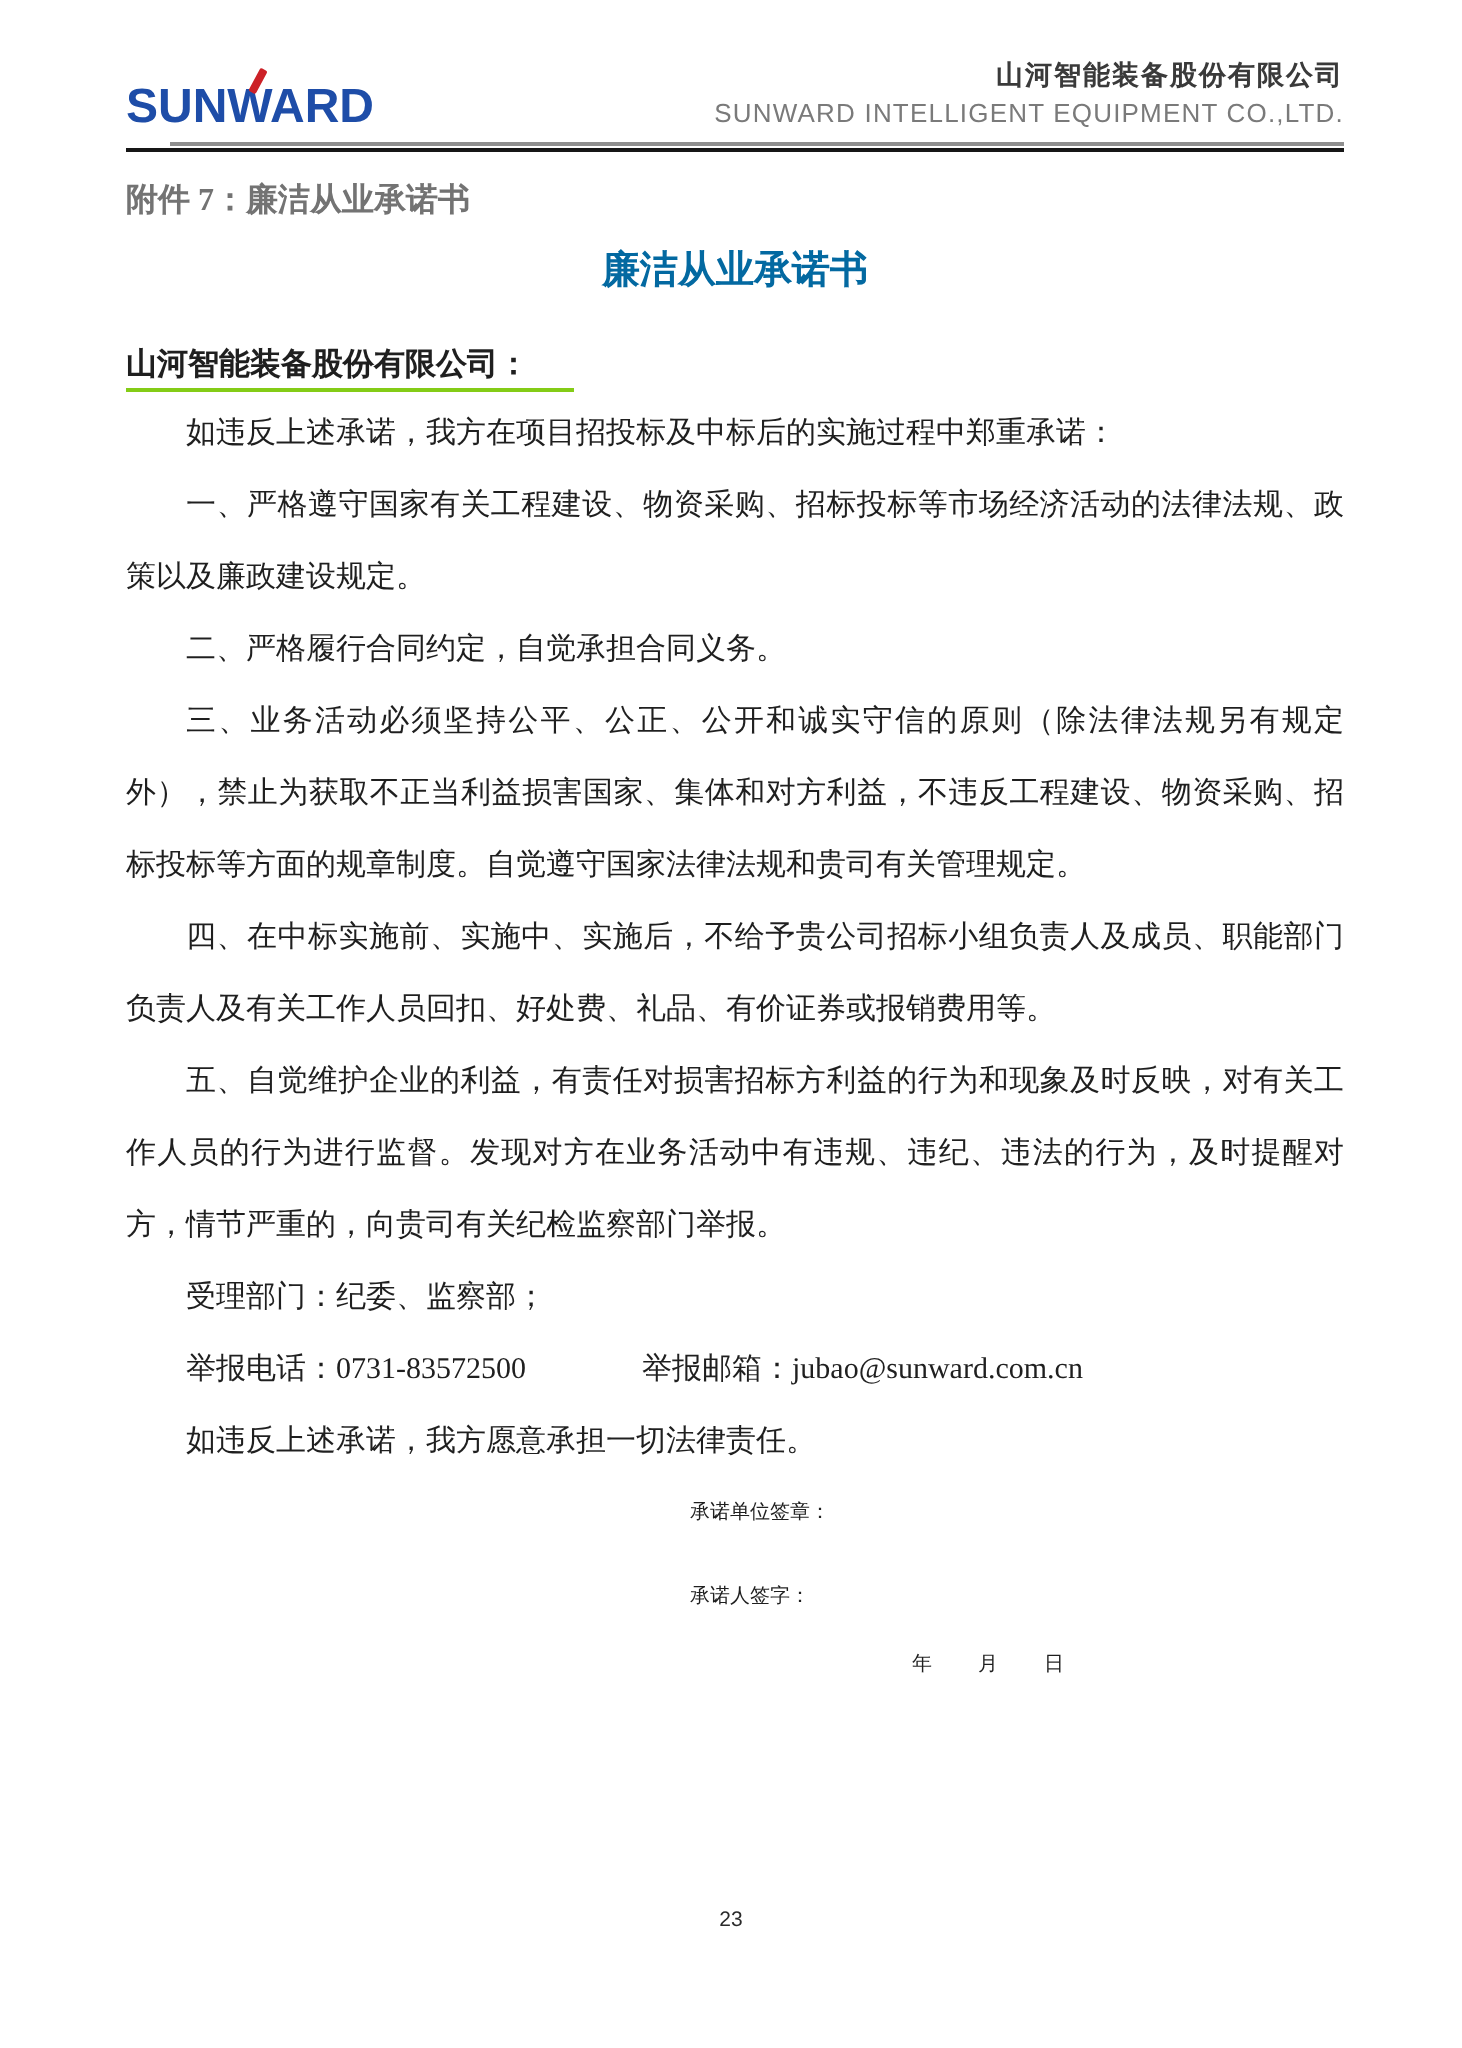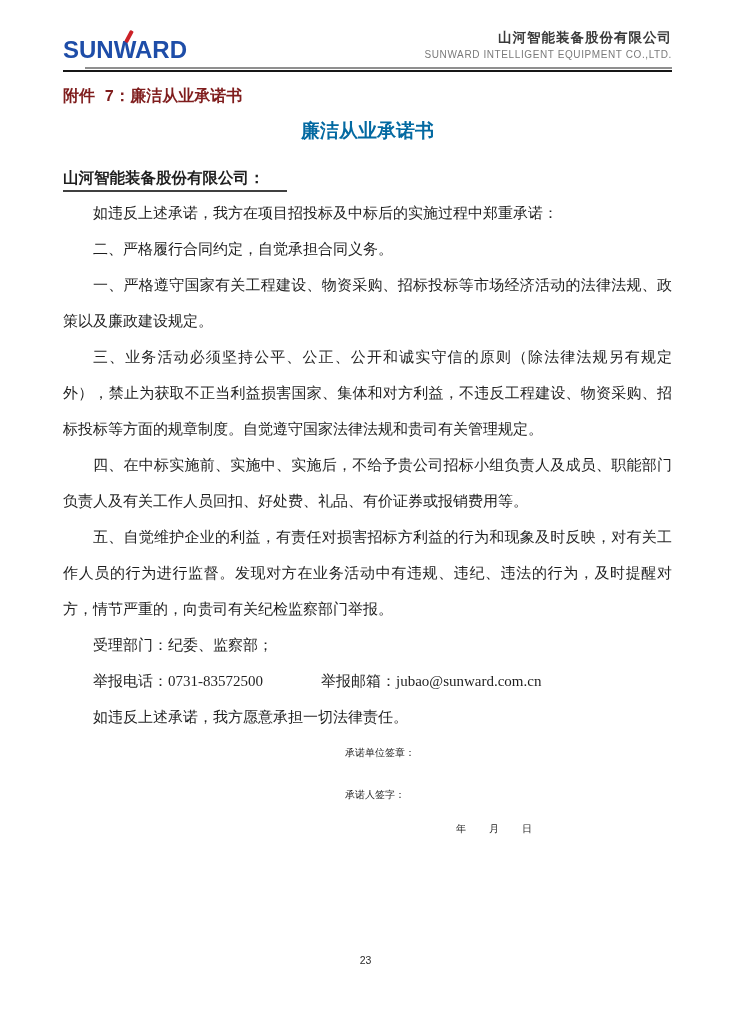--- a/index.html
+++ b/index.html
@@ -55,21 +55,21 @@
   }
   .company-cn {
     font-family: "Liberation Sans", "DejaVu Sans", sans-serif;
     font-weight: 700;
     font-size: 13.5px;
     letter-spacing: 1px;
     color: #3a3a3a;
   }
   .company-en {
     font-family: "Liberation Sans", "DejaVu Sans", sans-serif;
-    font-size: 10px;
+    font-size: 13px;
     letter-spacing: 0.6px;
     color: #7a7a7a;
     margin-top: 2px;
   }
   .header-rule {
     margin-top: 5px;
     height: 6px;
   }
   .header-rule .rule-gray {
     height: 2px;
@@ -80,38 +80,37 @@
     height: 2px;
     background: #161616;
     margin-top: 1px;
   }
 
   
   .attachment-label {
     margin-top: 13px;
     font-size: 16px;
     font-weight: 700;
-    color: #7f1d1d;
-    font-family: Liberation Mono, monospace;
+    color: #737373;
   }
   .doc-title {
     margin: 11px 0 0 0;
     text-align: center;
     font-size: 19px;
     font-weight: 700;
     color: #0369a1;
   }
   .salutation {
     margin-top: 24px;
     font-size: 15.5px;
     font-weight: 700;
   }
   .salutation .underlined {
     display: inline-block;
-    border-bottom: 2px solid #404040;
+    border-bottom: 2px solid #84cc16;
     padding-right: 22px;
     padding-bottom: 1px;
   }
   .body-text {
     margin-top: 3px;
     font-size: 15px;
     line-height: 36px;
     text-align: justify;
   }
   .para {
@@ -173,22 +172,22 @@
   <div class="attachment-label">附件 7：廉洁从业承诺书</div>
 
   <h1 class="doc-title">廉洁从业承诺书</h1>
 
   <div class="salutation">
     <span class="underlined">山河智能装备股份有限公司：</span>
   </div>
 
   <div class="body-text">
     <p class="para">如违反上述承诺，我方在项目招投标及中标后的实施过程中郑重承诺：</p>
+    <p class="para">一、严格遵守国家有关工程建设、物资采购、招标投标等市场经济活动的法律法规、政策以及廉政建设规定。</p>
     <p class="para">二、严格履行合同约定，自觉承担合同义务。</p>
-    <p class="para">一、严格遵守国家有关工程建设、物资采购、招标投标等市场经济活动的法律法规、政策以及廉政建设规定。</p>
     <p class="para">三、业务活动必须坚持公平、公正、公开和诚实守信的原则（除法律法规另有规定外），禁止为获取不正当利益损害国家、集体和对方利益，不违反工程建设、物资采购、招标投标等方面的规章制度。自觉遵守国家法律法规和贵司有关管理规定。</p>
     <p class="para">四、在中标实施前、实施中、实施后，不给予贵公司招标小组负责人及成员、职能部门负责人及有关工作人员回扣、好处费、礼品、有价证券或报销费用等。</p>
     <p class="para">五、自觉维护企业的利益，有责任对损害招标方利益的行为和现象及时反映，对有关工作人员的行为进行监督。发现对方在业务活动中有违规、违纪、违法的行为，及时提醒对方，情节严重的，向贵司有关纪检监察部门举报。</p>
     <p class="para">受理部门：纪委、监察部；</p>
     <p class="para contact-line">
       <span>举报电话：</span><span>0731-83572500</span><span class="gap"></span><span>举报邮箱：</span><span>jubao@sunward.com.cn</span>
     </p>
     <p class="para">如违反上述承诺，我方愿意承担一切法律责任。</p>
   </div>
 

